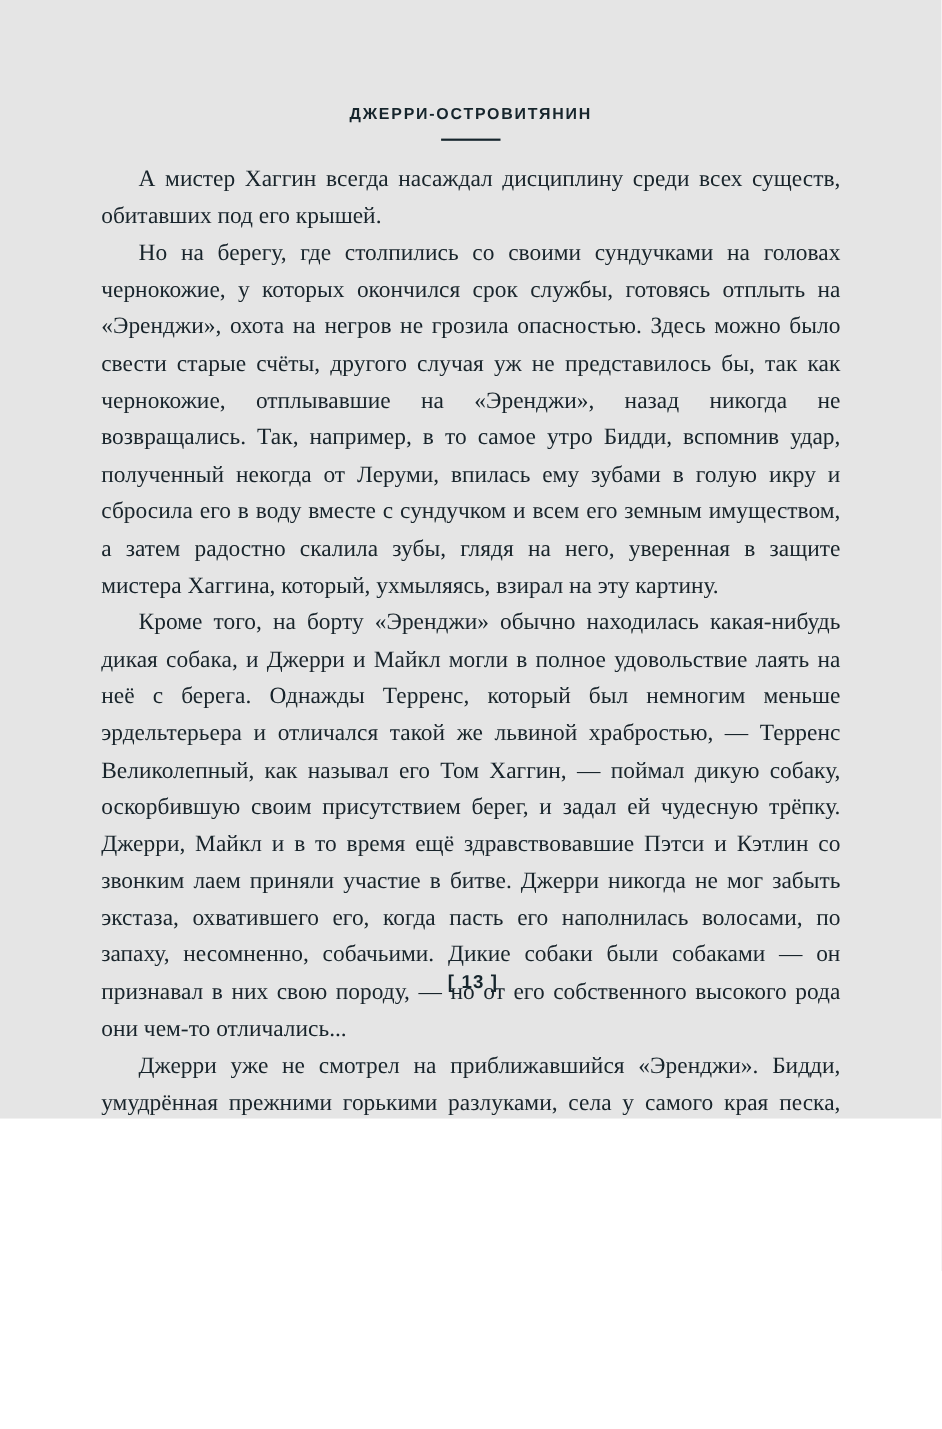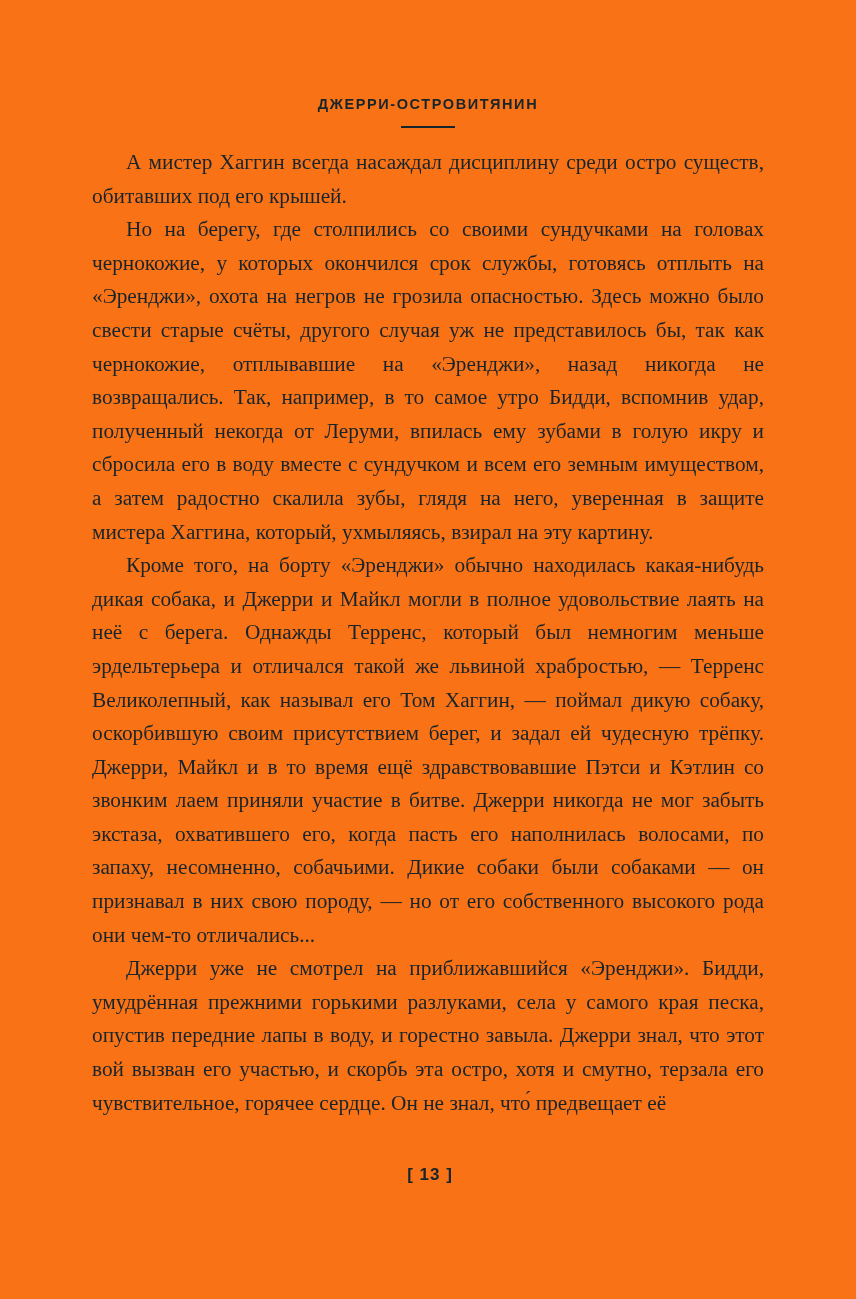--- a/index.html
+++ b/index.html
@@ -3,22 +3,22 @@
 <meta charset="utf-8">
 <style>
   html, body {
     margin: 0;
     padding: 0;
     background: #ffffff;
   }
   .page {
     position: relative;
     width: 856px;
-    height: 1299px;
-    background: #f97316;
+    height: 1017px;
+    background: #e5e5e5;
     box-sizing: border-box;
     overflow: hidden;
     font-family: "Liberation Serif", serif;
     color: #18242b;
   }
   .running-head {
     position: absolute;
     top: 96px;
     left: 0;
     right: 0;
@@ -69,21 +69,21 @@
 </head>
 <body>
 
 <div class="page">
 
   <div class="running-head">ДЖЕРРИ-ОСТРОВИТЯНИН</div>
 
   <div class="head-rule"></div>
 
   <div class="body-text">
-    <p>А мистер Хаггин всегда насаждал дисциплину среди остро существ, обитавших под его крышей.</p>
+    <p>А мистер Хаггин всегда насаждал дисциплину среди всех существ, обитавших под его крышей.</p>
     <p>Но на берегу, где столпились со своими сундучками на головах чернокожие, у которых окончился срок службы, готовясь отплыть на «Эренджи», охота на негров не грозила опасностью. Здесь можно было свести старые счёты, другого случая уж не представилось бы, так как чернокожие, отплывавшие на «Эренджи», назад никогда не возвращались. Так, например, в то самое утро Бидди, вспомнив удар, полученный некогда от Леруми, впилась ему зубами в голую икру и сбросила его в воду вместе с сундучком и всем его земным имуществом, а затем радостно скалила зубы, глядя на него, уверенная в защите мистера Хаггина, который, ухмыляясь, взирал на эту картину.</p>
     <p>Кроме того, на борту «Эренджи» обычно находилась какая-нибудь дикая собака, и Джерри и Майкл могли в полное удовольствие лаять на неё с берега. Однажды Терренс, который был немногим меньше эрдельтерьера и отличался такой же львиной храбростью, — Терренс Великолепный, как называл его Том Хаггин, — поймал дикую собаку, оскорбившую своим присутствием берег, и задал ей чудесную трёпку. Джерри, Майкл и в то время ещё здравствовавшие Пэтси и Кэтлин со звонким лаем приняли участие в битве. Джерри никогда не мог забыть экстаза, охватившего его, когда пасть его наполнилась волосами, по запаху, несомненно, собачьими. Дикие собаки были собаками — он признавал в них свою породу, — но от его собственного высокого рода они чем-то отличались...</p>
     <p>Джерри уже не смотрел на приближавшийся «Эренджи». Бидди, умудрённая прежними горькими разлуками, села у самого края песка, опустив передние лапы в воду, и горестно завыла. Джерри знал, что этот вой вызван его участью, и скорбь эта остро, хотя и смутно, терзала его чувствительное, горячее сердце. Он не знал, что́ предвещает её</p>
   </div>
 
   <div class="folio">[ 13 ]</div>
 
 </div>
 
 </body></html>

